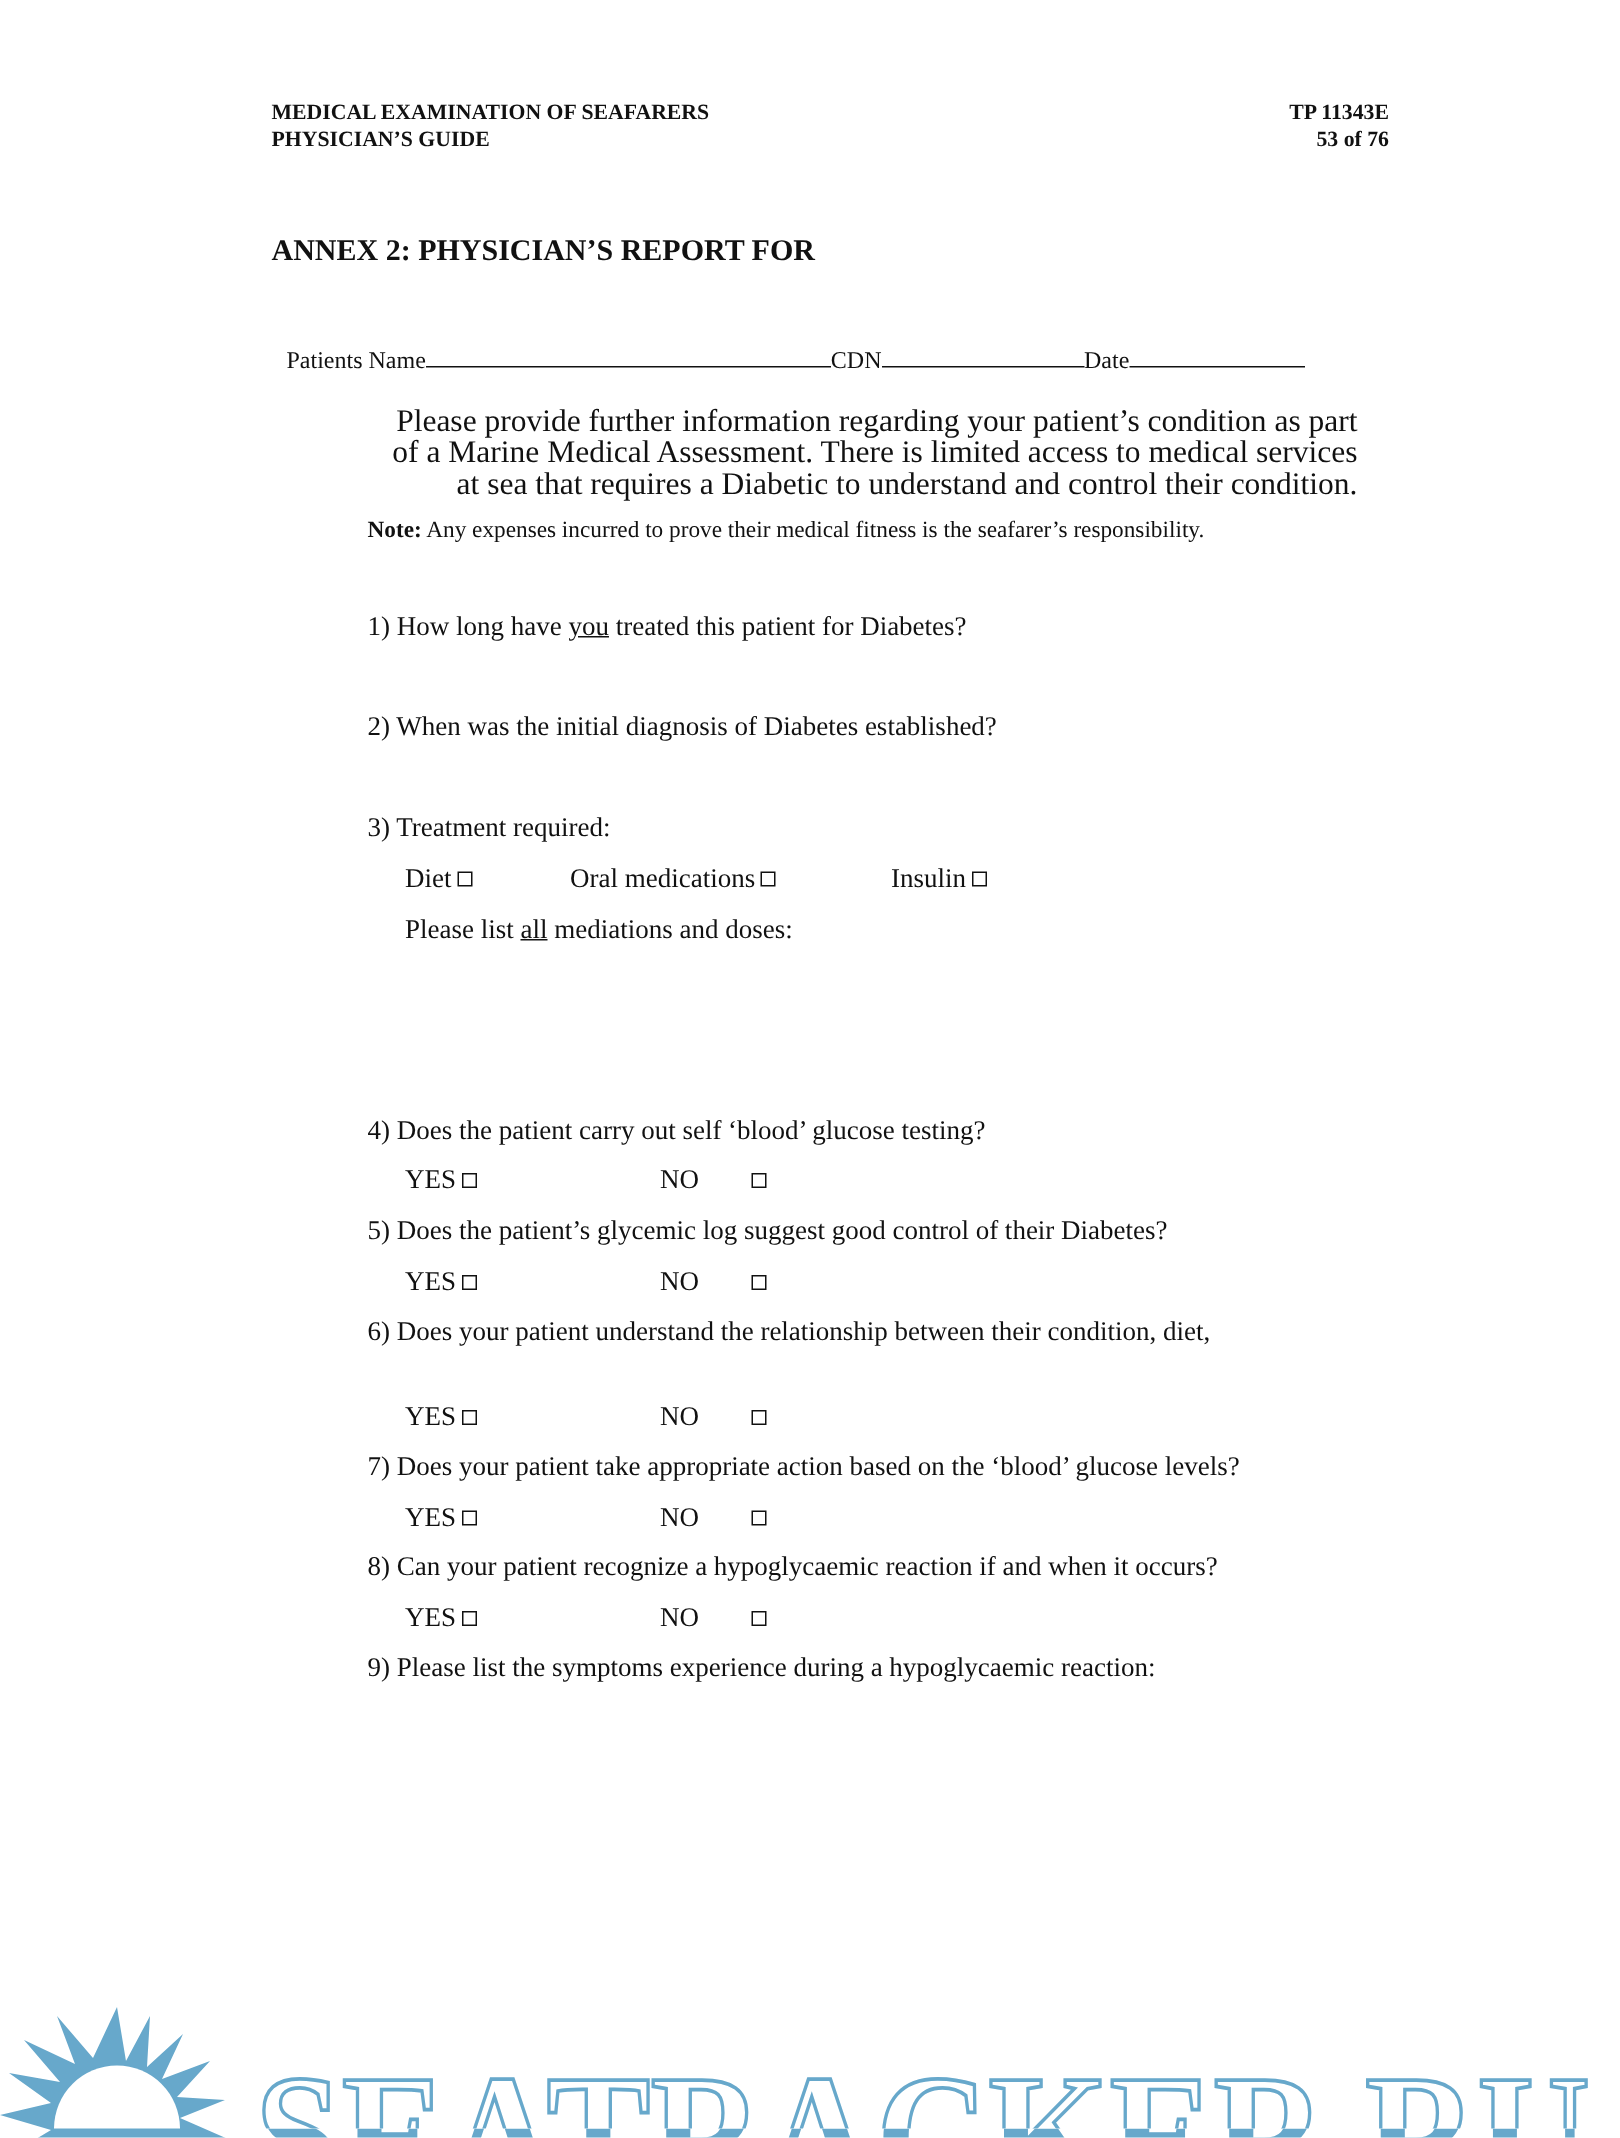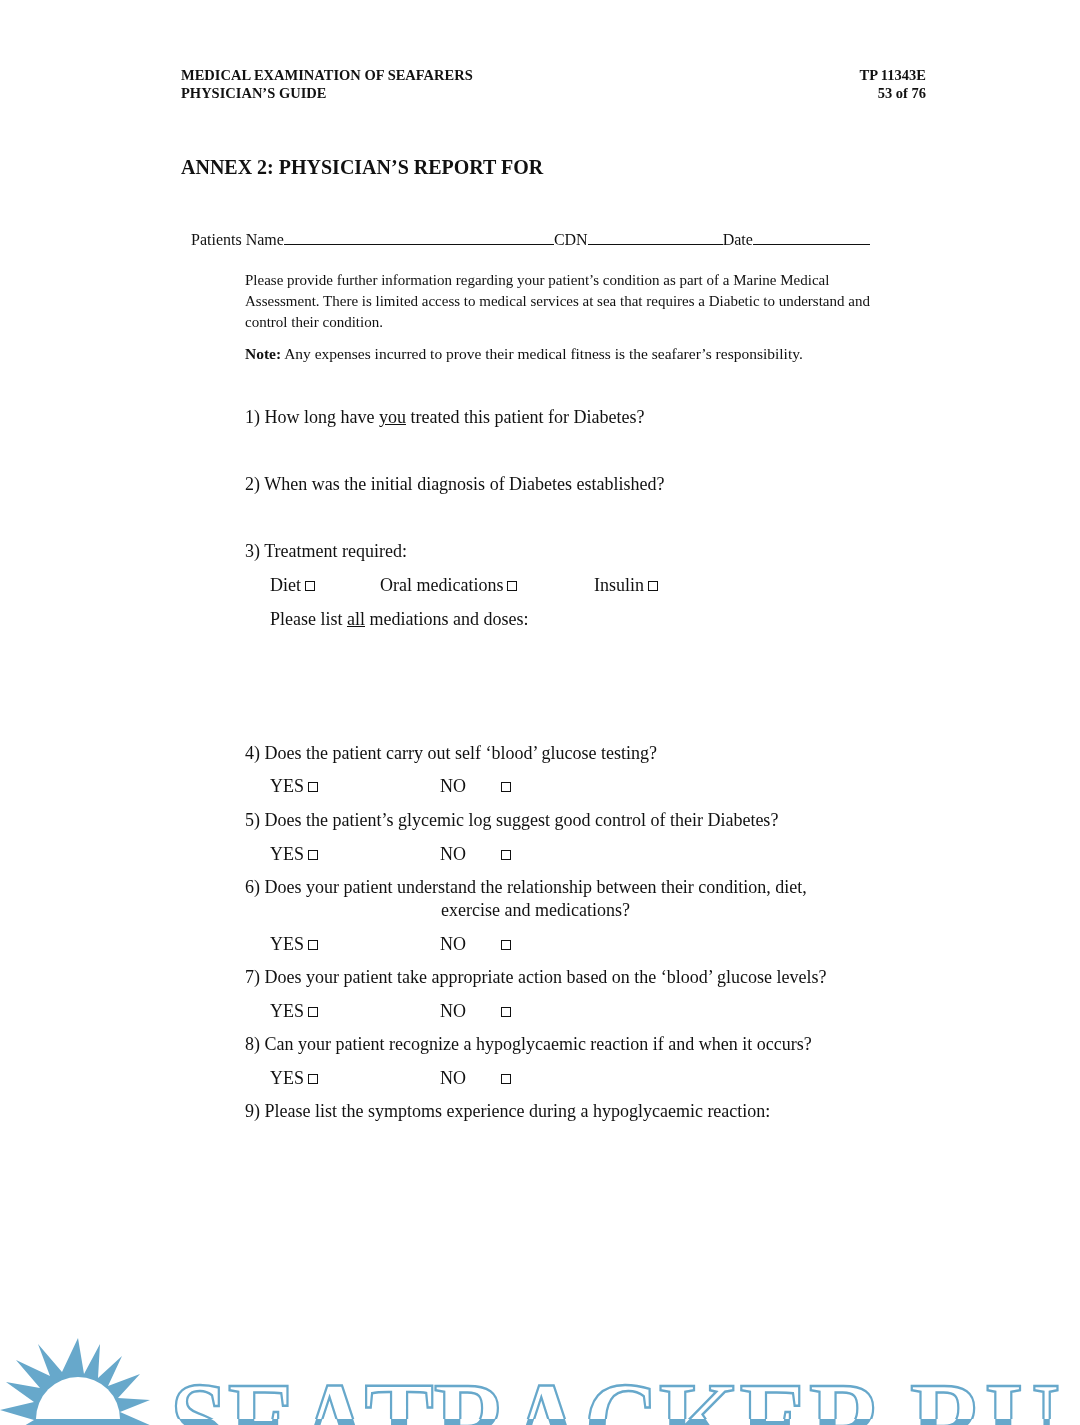--- a/index.html
+++ b/index.html
@@ -5,24 +5,24 @@
   html, body { margin:0; padding:0; background:#ffffff; }
   body { width:1080px; height:1425px; position:relative; overflow:hidden;
          font-family:"Liberation Serif", "DejaVu Serif", serif; color:#111; }
   .hdr { position:absolute; top:66px; font-weight:bold; font-size:14.5px; line-height:18px; }
   .hdr-left { left:181px; }
   .hdr-right { right:154px; text-align:right; }
   .title { position:absolute; left:181px; top:150px; font-weight:bold; font-size:20px; line-height:34px; }
   .title .l2 { display:block; padding-left:140px; }
   .fields { position:absolute; left:191px; top:229px; font-size:16px; line-height:20px; white-space:nowrap; }
   .fields .blank { display:inline-block; border-bottom:1px solid #111; height:15px; vertical-align:baseline; }
-  .intro { position:absolute; left:245px; top:270px; width:660px; font-size:15px; line-height:21px; }
+  .intro { position:absolute; left:245px; top:270px; width:660px; font-size:21px; line-height:21px;text-align:right; }
   .note { position:absolute; left:245px; top:343px; width:680px; font-size:15.5px; line-height:21px; white-space:nowrap; }
   .note b { font-weight:bold; }
-  .q { position:absolute; left:245px; font-size:18px; line-height:23px; white-space:nowrap;text-align:center; }
+  .q { position:absolute; left:245px; font-size:18px; line-height:23px; white-space:nowrap; }
   .q .cont { display:block; padding-left:19px; }
   .u { text-decoration:underline; }
   .opt { position:absolute; font-size:18px; line-height:22px; white-space:nowrap;text-align:center; }
   .box { display:inline-block; width:8px; height:8px; border:1px solid #111; vertical-align:middle; margin-left:4px; position:relative; top:-1px; }
   .watermark { position:absolute; left:0; top:1334px; width:895px; height:163px; }
 </style>
 </head>
 <body>
 
 <div class="hdr hdr-left">
@@ -58,21 +58,20 @@
 <div class="q" style="top:742px">4) Does the patient carry out self ‘blood’ glucose testing?</div>
 <div class="opt" style="left:270px; top:775px"><span>YES</span><span class="box"></span></div>
 <div class="opt" style="left:440px; top:775px"><span>NO</span><span class="box" style="margin-left:35px"></span></div>
 
 <div class="q" style="top:809px">5) Does the patient’s glycemic log suggest good control of their Diabetes?</div>
 <div class="opt" style="left:270px; top:843px"><span>YES</span><span class="box"></span></div>
 <div class="opt" style="left:440px; top:843px"><span>NO</span><span class="box" style="margin-left:35px"></span></div>
 
 <div class="q" style="top:876px">
   <span>6) Does your patient understand the relationship between their condition, diet,</span>
-  <span class="cont">exercise and medications?</span>
 </div>
 <div class="opt" style="left:270px; top:933px"><span>YES</span><span class="box"></span></div>
 <div class="opt" style="left:440px; top:933px"><span>NO</span><span class="box" style="margin-left:35px"></span></div>
 
 <div class="q" style="top:966px">7) Does your patient take appropriate action based on the ‘blood’ glucose levels?</div>
 <div class="opt" style="left:270px; top:1000px"><span>YES</span><span class="box"></span></div>
 <div class="opt" style="left:440px; top:1000px"><span>NO</span><span class="box" style="margin-left:35px"></span></div>
 
 <div class="q" style="top:1033px">8) Can your patient recognize a hypoglycaemic reaction if and when it occurs?</div>
 <div class="opt" style="left:270px; top:1067px"><span>YES</span><span class="box"></span></div>

